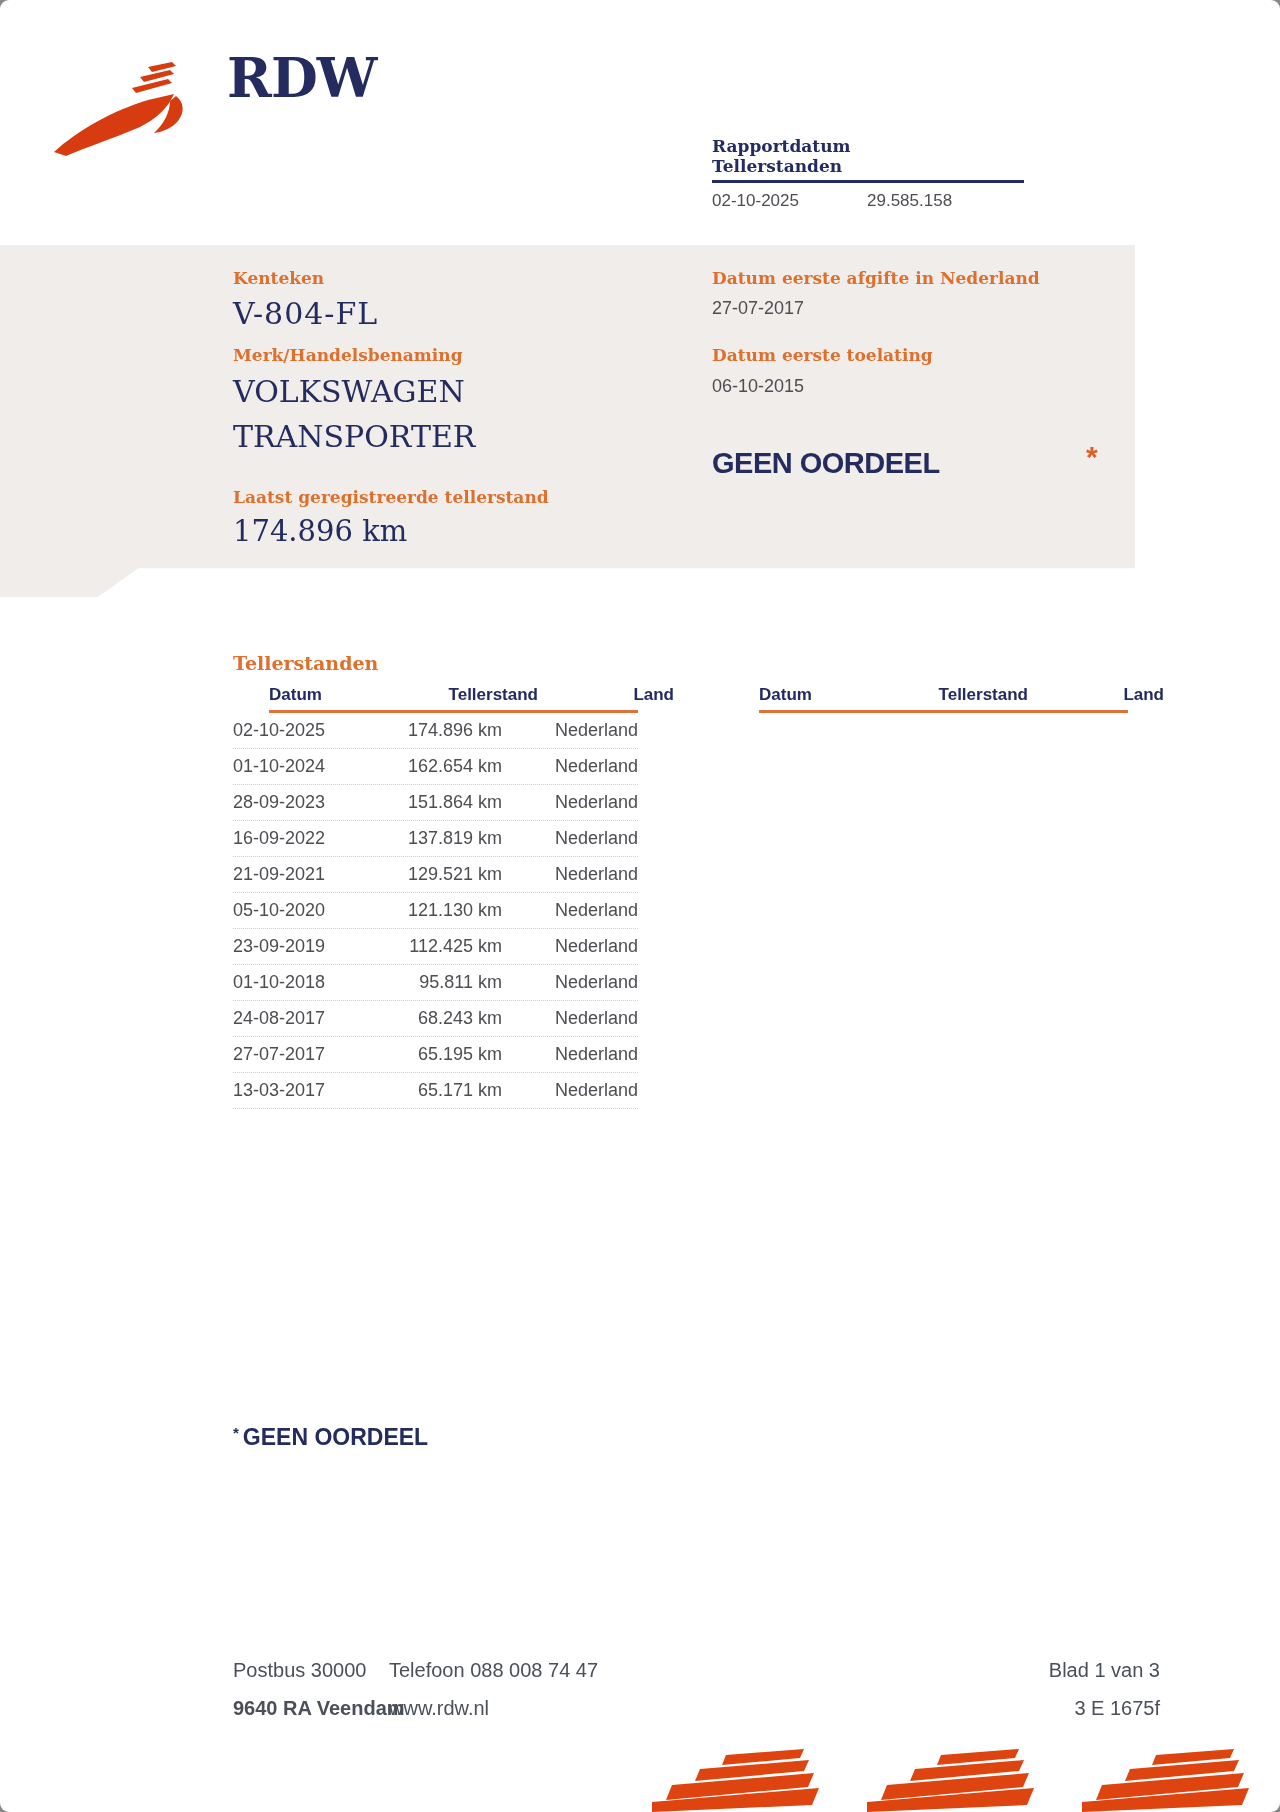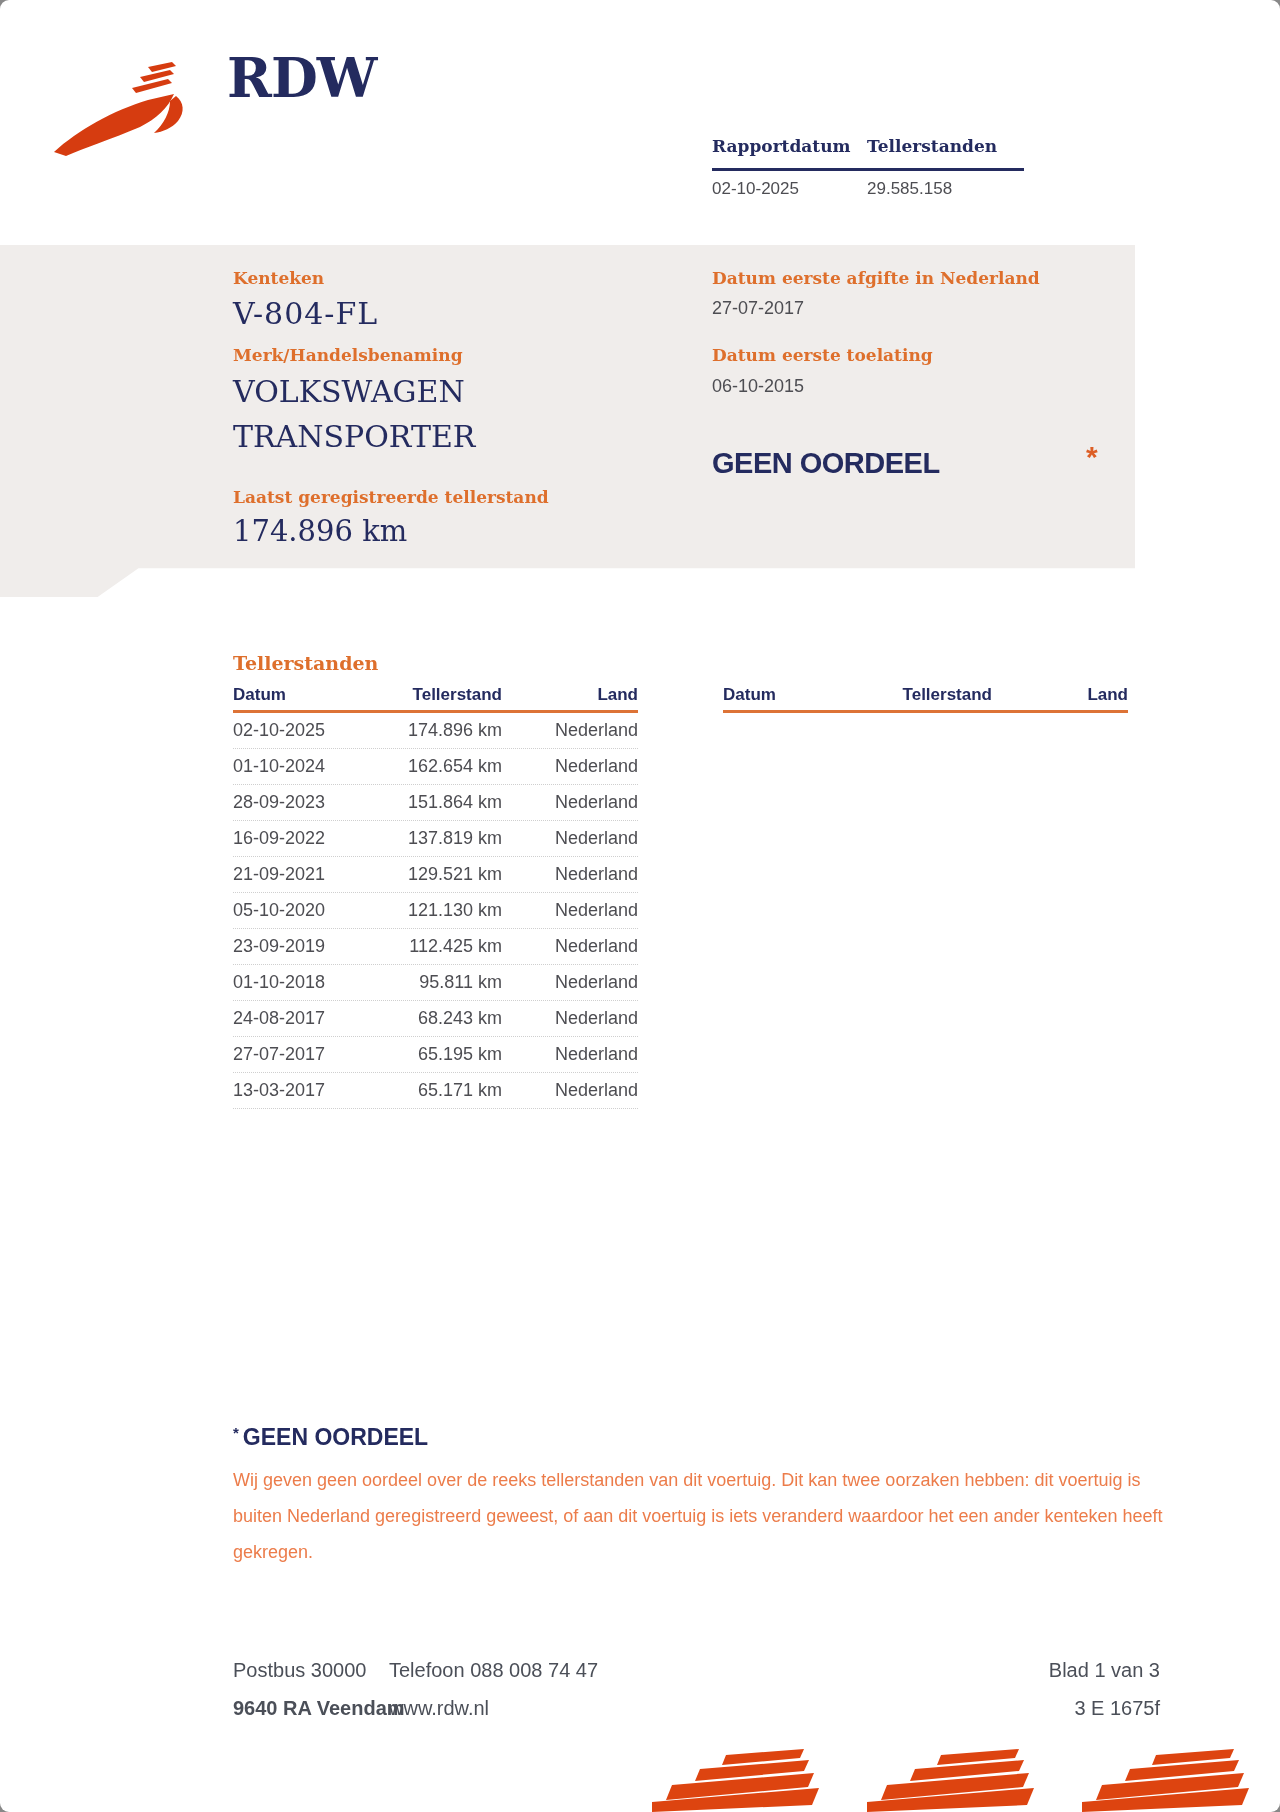--- a/index.html
+++ b/index.html
@@ -21,40 +21,40 @@
     position:relative;width:1280px;height:1812px;background:#fff;
     font-family:"Liberation Sans",sans-serif;overflow:hidden;margin:0 auto;border-radius:9px;
   }
   .abs{position:absolute;}
   
   .logo-text{left:227px;top:46px;font-family:"DejaVu Serif",serif;font-weight:bold;
     font-size:54px;color:var(--navy);letter-spacing:-1px;}
   .doc-title{left:712px;top:52px;font-family:"DejaVu Serif",serif;font-weight:bold;
     font-size:35px;color:var(--orange-title);}
   .report-meta{left:712px;top:136px;width:312px;}
-  .report-meta .labels{display:flex;border-bottom:3px solid var(--navy);padding-bottom:12px;}
+  .report-meta .labels{display:flex;border-bottom:3px solid var(--navy);padding-bottom:4px;flex-direction:column;}
   .report-meta .labels span{font-family:"DejaVu Serif",serif;font-weight:bold;
     font-size:17px;color:var(--navy);}
   .report-meta .labels span:first-child{width:155px;}
   .report-meta .values{display:flex;margin-top:8px;}
   .report-meta .values span{font-size:17px;color:var(--text-gray);}
   .report-meta .values span:first-child{width:155px;}
   
   .panel{left:0;top:245px;width:1135px;height:352px;background:var(--panel-bg);
     clip-path:polygon(0 0,100% 0,100% 91.8%,12.2% 91.8%,8.6% 100%,0 100%);}
   .olabel{font-family:"DejaVu Serif",serif;font-weight:bold;font-size:17px;color:var(--orange);}
   .serifval{font-family:"DejaVu Serif",serif;font-size:30px;color:var(--navy);}
   .sansval{font-size:18px;color:var(--text-gray);}
   .verdict{font-size:29px;font-weight:bold;color:var(--navy);letter-spacing:-0.5px;}
   .verdict-mark{font-size:30px;font-weight:bold;color:#dd5f26;}
   
   .section-title{font-family:"DejaVu Serif",serif;font-weight:bold;font-size:19px;color:var(--orange);}
   .mtable{width:405px;}
   .thead{display:grid;grid-template-columns:120px 149px 136px;
-    border-bottom:3px solid var(--rule-orange);padding-bottom:5px;}
+    border-bottom:3px solid var(--rule-orange);padding-bottom:5px;margin-left:36px;}
   .thead span{font-size:17px;font-weight:bold;color:var(--navy);}
   .trow{display:grid;grid-template-columns:120px 149px 136px;align-items:center;
     height:36px;border-bottom:1px dotted var(--line-gray);}
   .cell{font-size:18px;color:var(--text-gray);}
   .right{text-align:right;}
   
   .footnote-title{font-size:23px;font-weight:bold;color:var(--navy);}
   .footnote-title .mark{font-size:15px;vertical-align:7px;margin-right:4px;}
   .footnote-text{width:935px;font-size:18px;line-height:36px;color:var(--paragraph-orange);}
   
@@ -180,21 +180,20 @@
     <div class="thead">
       <span>Datum</span>
       <span class="right">Tellerstand</span>
       <span class="right">Land</span>
     </div>
   </div>
 
   <div class="abs footnote-title" style="left:233px;top:1424px;">
     <span class="mark">*</span><span>GEEN OORDEEL</span>
   </div>
-  <div class="abs footnote-text" style="left:233px;top:1462px;">Wij geven geen oordeel over de reeks tellerstanden van dit voertuig. Dit kan twee oorzaken hebben: dit voertuig is buiten Nederland geregistreerd geweest, of aan dit voertuig is iets veranderd waardoor het een ander kenteken heeft gekregen.</div>
 
   <div class="abs foot" style="left:233px;top:1659px;">Postbus 30000</div>
   <div class="abs foot" style="left:389px;top:1659px;">Telefoon 088 008 74 47</div>
   <div class="abs foot" style="right:120px;top:1659px;">Blad 1 van 3</div>
 
   <div class="abs foot" style="left:233px;top:1697px;font-weight:bold;">9640 RA Veendam</div>
   <div class="abs foot" style="left:389px;top:1697px;">www.rdw.nl</div>
   <div class="abs foot" style="right:120px;top:1697px;">3 E 1675f</div>
 
   <svg class="abs" style="left:652px;top:1749px;" width="628" height="63" viewBox="0 0 628 63">

